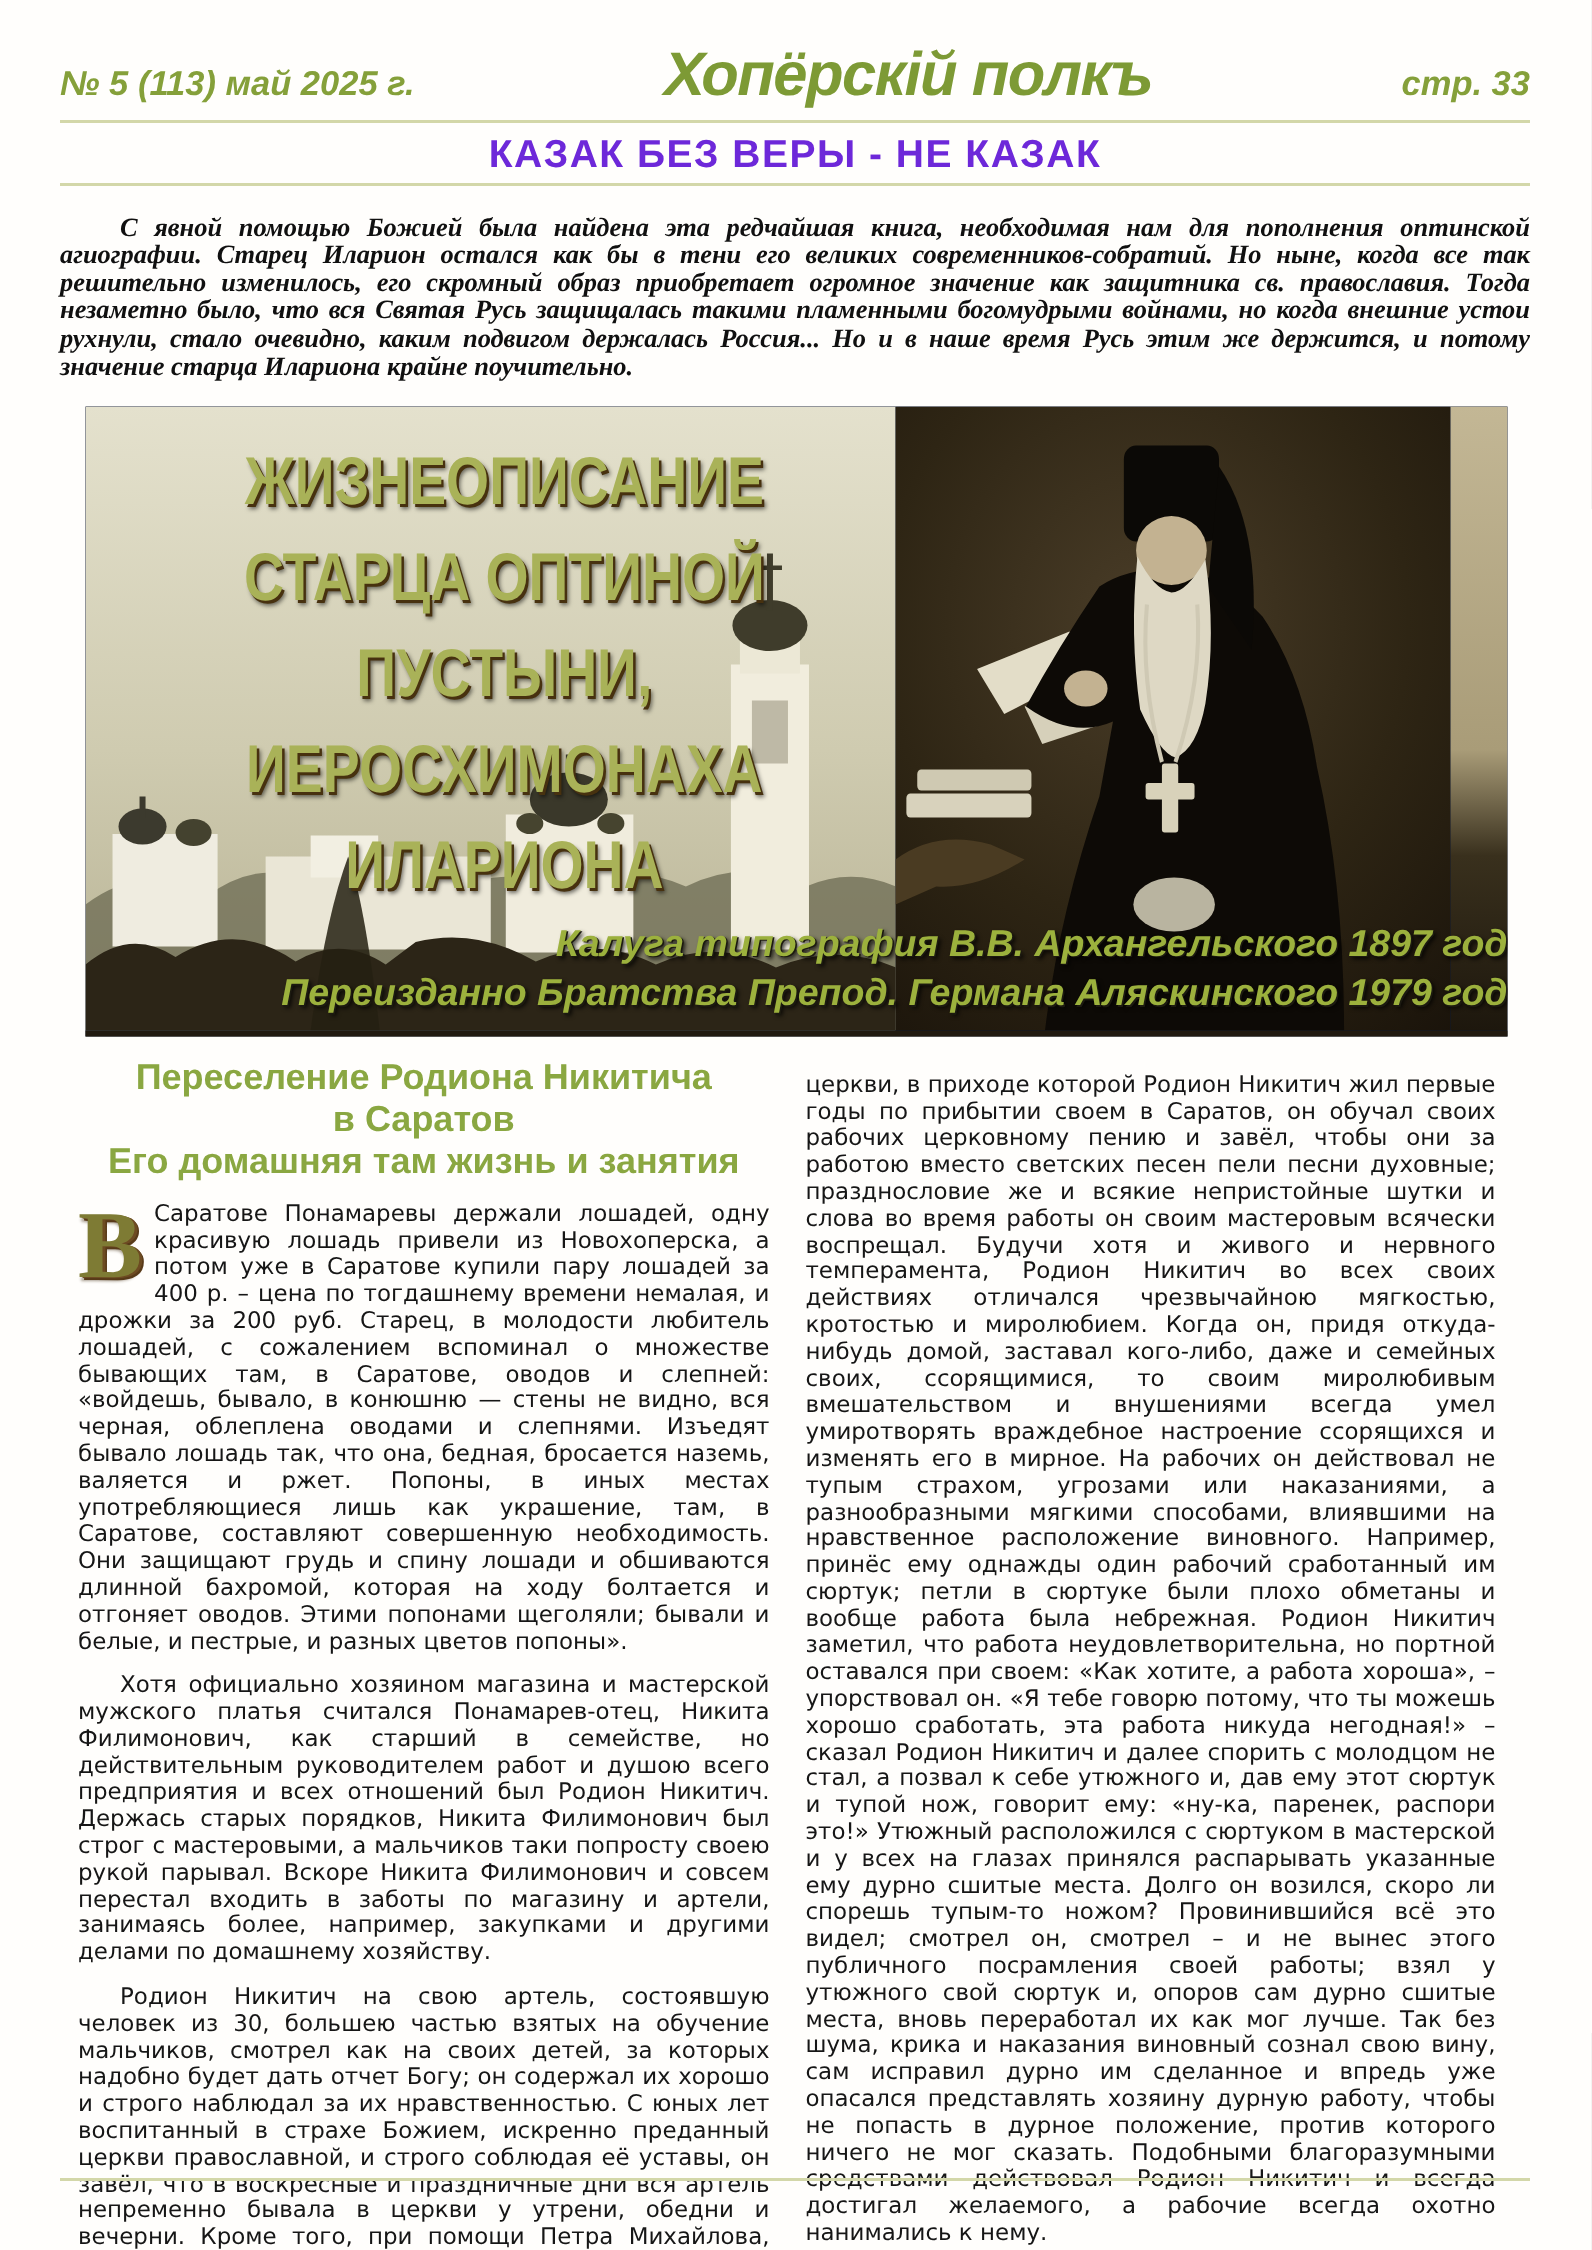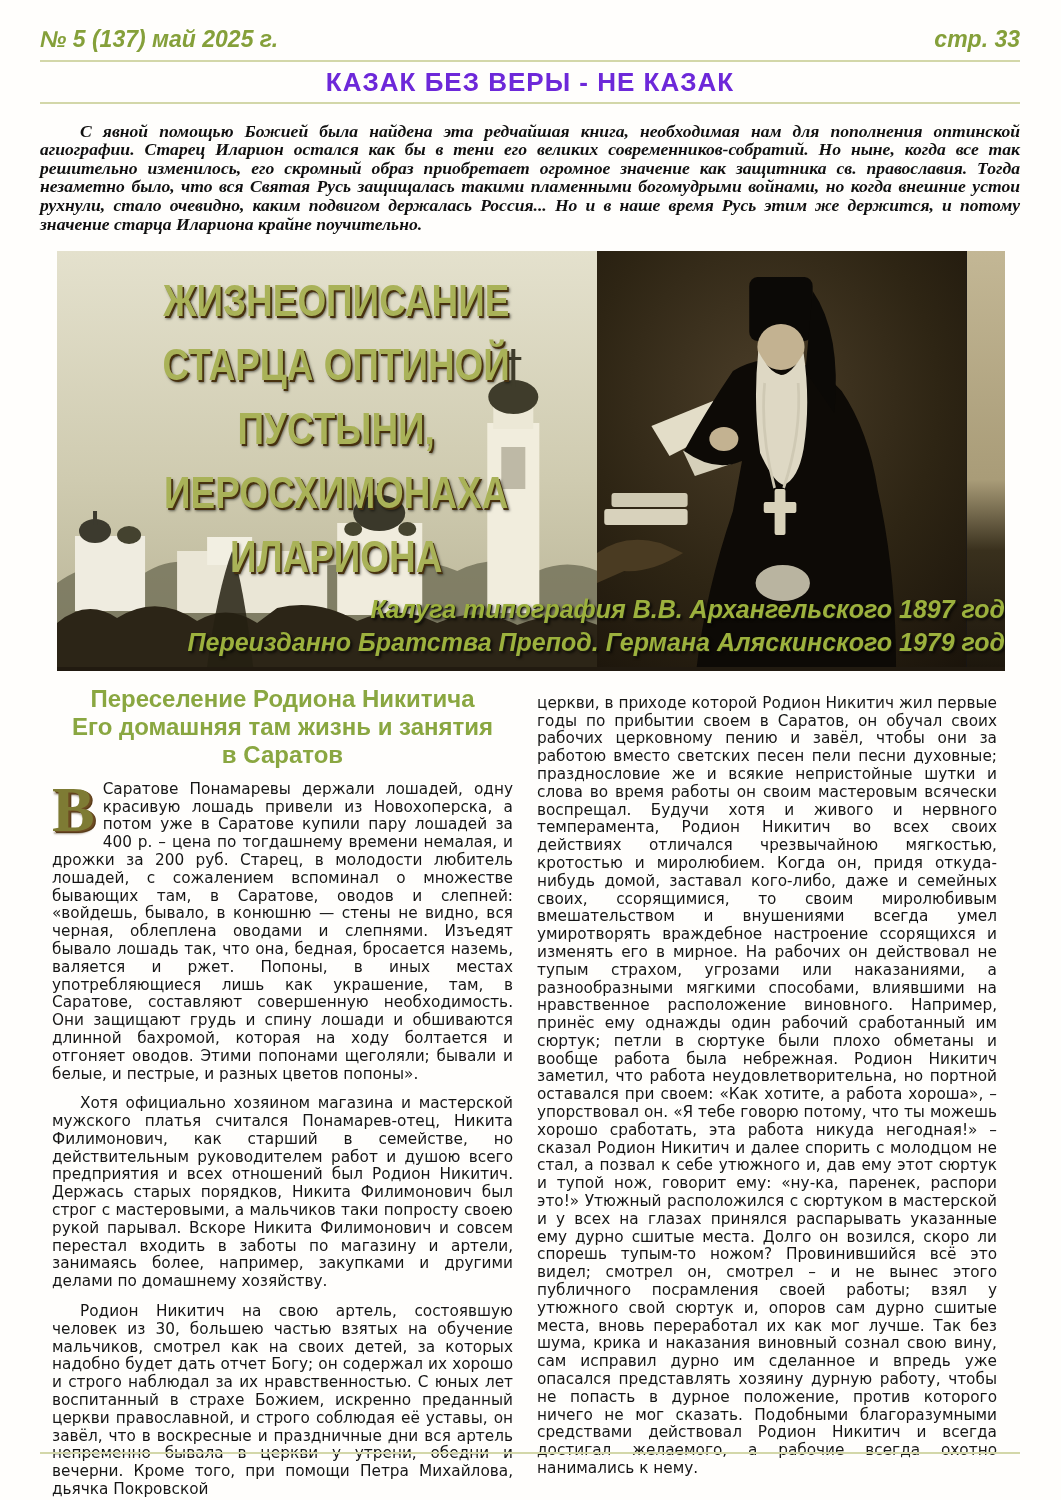--- a/index.html
+++ b/index.html
@@ -102,21 +102,22 @@
     border:none;border-top:2px solid #d3d7a9;margin:0;
   }
 </style>
 </head>
 <body>
 
 <div class="page">
   <div class="content">
 
     <div class="masthead-row">
-      <span class="issue">№ 5 (137) май 2025 г.</span>
+      <span class="issue">№ 5 (113) май 2025 г.</span>
+      <span class="masthead">Хопёрскій полкъ</span>
       <span class="pageno">стр. 33</span>
     </div>
     <hr class="rule rule-1">
     <div class="motto">КАЗАК БЕЗ ВЕРЫ - НЕ КАЗАК</div>
     <hr class="rule">
 
     <p class="lead">С явной помощью Божией была найдена эта редчайшая книга, необходимая нам для пополнения оптинской агиографии. Старец Иларион остался как бы в тени его великих современников-собратий. Но ныне, когда все так решительно изменилось, его скромный образ приобретает огромное значение как защитника св. православия. Тогда незаметно было, что вся Святая Русь защищалась такими пламенными богомудрыми войнами, но когда внешние устои рухнули, стало очевидно, каким подвигом держалась Россия... Но и в наше время Русь этим же держится, и потому значение старца Илариона крайне поучительно.</p>
 
     <div class="photo">
 
@@ -196,22 +197,22 @@
         <div class="photo-caption-line">Калуга типография В.В. Архангельского 1897 год</div>
         <div class="photo-caption-line">Переизданно Братства Препод. Германа Аляскинского 1979 год</div>
       </div>
     </div>
 
     <div class="columns">
 
       <div class="col-left">
         <div class="art-heading">
           <div>Переселение Родиона Никитича</div>
+          <div>в Саратов</div>
           <div>Его домашняя там жизнь и занятия</div>
-          <div>в Саратов</div>
         </div>
         <p class="body-par"><span class="dropcap">В</span><span>Саратове Понамаревы держали лошадей, одну красивую лошадь привели из Новохоперска, а потом уже в Саратове купили пару лошадей за 400 р. – цена по тогдашнему времени немалая, и дрожки за 200 руб. Старец, в молодости любитель лошадей, с сожалением вспоминал о множестве бывающих там, в Саратове, оводов и слепней: «войдешь, бывало, в конюшню — стены не видно, вся черная, облеплена оводами и слепнями. Изъедят бывало лошадь так, что она, бедная, бросается наземь, валяется и ржет. Попоны, в иных местах употребляющиеся лишь как украшение, там, в Саратове, составляют совершенную необходимость. Они защищают грудь и спину лошади и обшиваются длинной бахромой, которая на ходу болтается и отгоняет оводов. Этими попонами щеголяли; бывали и белые, и пестрые, и разных цветов попоны».</span></p>
         <p class="body-par">Хотя официально хозяином магазина и мастерской мужского платья считался Понамарев-отец, Никита Филимонович, как старший в семействе, но действительным руководителем работ и душою всего предприятия и всех отношений был Родион Никитич. Держась старых порядков, Никита Филимонович был строг с мастеровыми, а мальчиков таки попросту своею рукой парывал. Вскоре Никита Филимонович и совсем перестал входить в заботы по магазину и артели, занимаясь более, например, закупками и другими делами по домашнему хозяйству.</p>
         <p class="body-par">Родион Никитич на свою артель, состоявшую человек из 30, большею частью взятых на обучение мальчиков, смотрел как на своих детей, за которых надобно будет дать отчет Богу; он содержал их хорошо и строго наблюдал за их нравственностью. С юных лет воспитанный в страхе Божием, искренно преданный церкви православной, и строго соблюдая её уставы, он завёл, что в воскресные и праздничные дни вся артель непременно бывала в церкви у утрени, обедни и вечерни. Кроме того, при помощи Петра Михайлова, дьячка Покровской</p>
       </div>
 
       <div class="col-right">
         <p class="body-par">церкви, в приходе которой Родион Никитич жил первые годы по прибытии своем в Саратов, он обучал своих рабочих церковному пению и завёл, чтобы они за работою вместо светских песен пели песни духовные; празднословие же и всякие непристойные шутки и слова во время работы он своим мастеровым всячески воспрещал. Будучи хотя и живого и нервного темперамента, Родион Никитич во всех своих действиях отличался чрезвычайною мягкостью, кротостью и миролюбием. Когда он, придя откуда-нибудь домой, заставал кого-либо, даже и семейных своих, ссорящимися, то своим миролюбивым вмешательством и внушениями всегда умел умиротворять враждебное настроение ссорящихся и изменять его в мирное. На рабочих он действовал не тупым страхом, угрозами или наказаниями, а разнообразными мягкими способами, влиявшими на нравственное расположение виновного. Например, принёс ему однажды один рабочий сработанный им сюртук; петли в сюртуке были плохо обметаны и вообще работа была небрежная. Родион Никитич заметил, что работа неудовлетворительна, но портной оставался при своем: «Как хотите, а работа хороша», – упорствовал он. «Я тебе говорю потому, что ты можешь хорошо сработать, эта работа никуда негодная!» – сказал Родион Никитич и далее спорить с молодцом не стал, а позвал к себе утюжного и, дав ему этот сюртук и тупой нож, говорит ему: «ну-ка, паренек, распори это!» Утюжный расположился с сюртуком в мастерской и у всех на глазах принялся распарывать указанные ему дурно сшитые места. Долго он возился, скоро ли спорешь тупым-то ножом? Провинившийся всё это видел; смотрел он, смотрел – и не вынес этого публичного посрамления своей работы; взял у утюжного свой сюртук и, опоров сам дурно сшитые места, вновь переработал их как мог лучше. Так без шума, крика и наказания виновный сознал свою вину, сам исправил дурно им сделанное и впредь уже опасался представлять хозяину дурную работу, чтобы не попасть в дурное положение, против которого ничего не мог сказать. Подобными благоразумными средствами действовал Родион Никитич и всегда достигал желаемого, а рабочие всегда охотно нанимались к нему.</p>
       </div>
 

